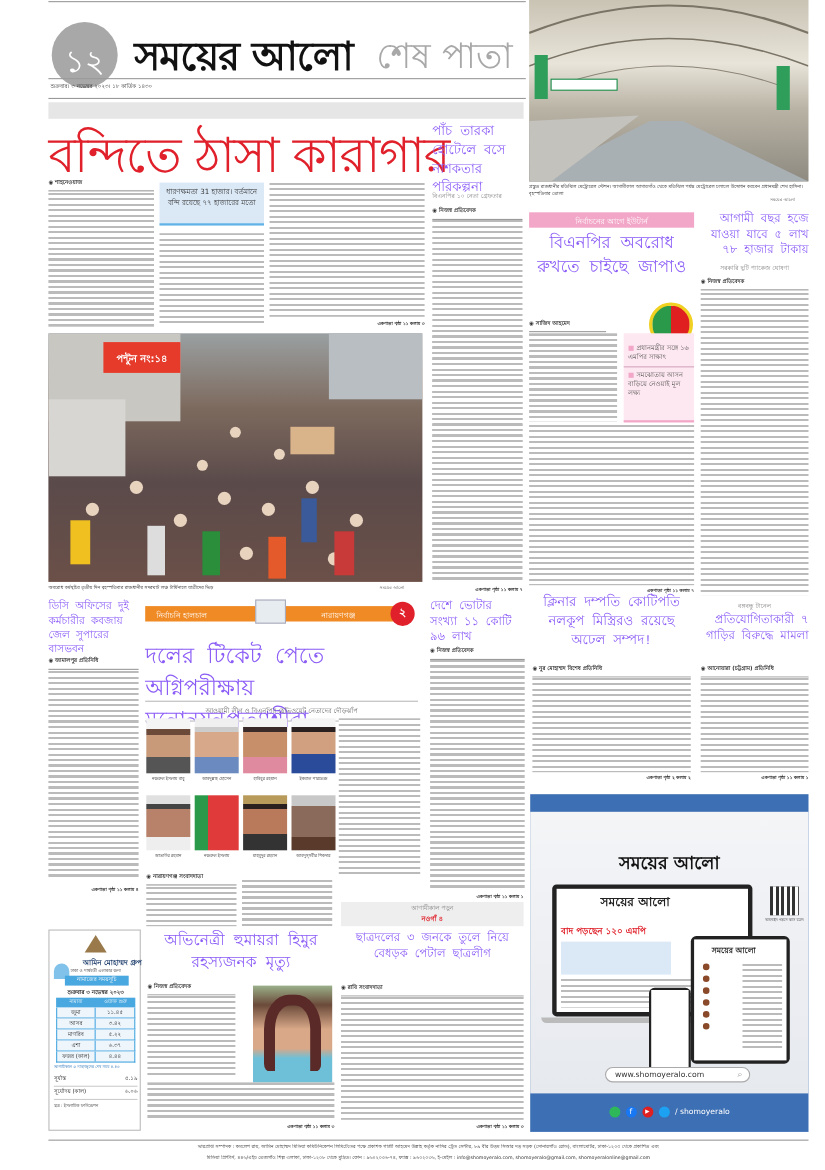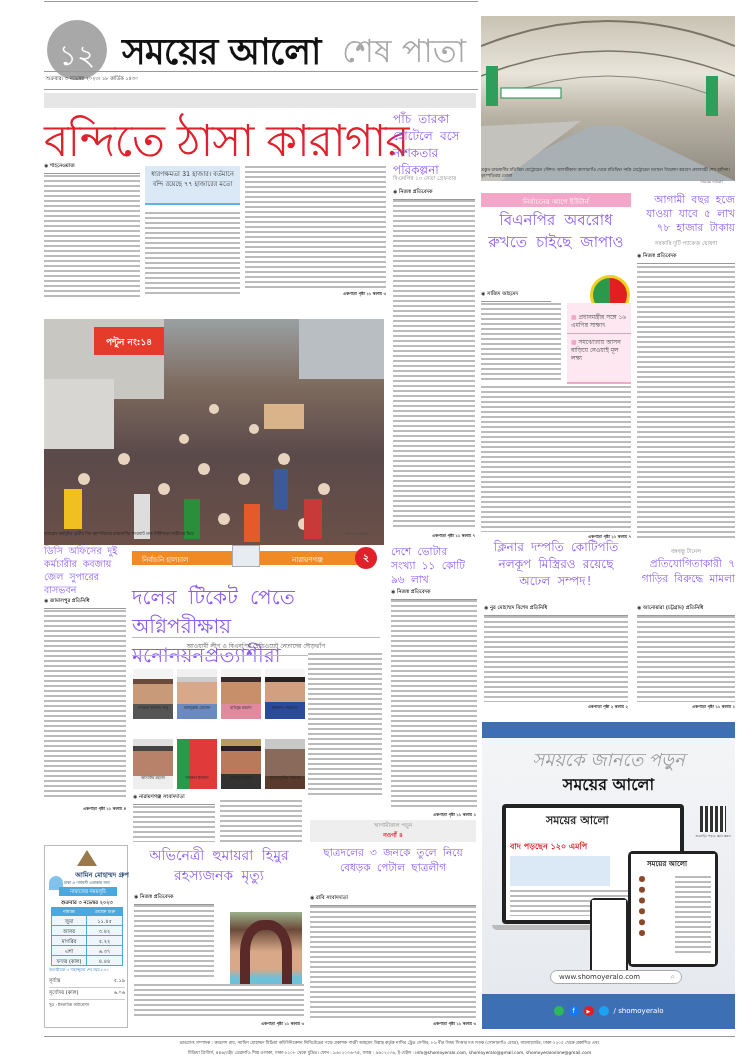--- a/index.html
+++ b/index.html
@@ -4,21 +4,21 @@
 <style>
 *{box-sizing:border-box;margin:0;padding:0;}
 body{width:750px;height:1064px;background:#fff;font-family:"DejaVu Sans",sans-serif;color:#222;position:relative;overflow:hidden;}
 .abs{position:absolute;}
 .txt{font-size:4px;line-height:6px;color:#555;text-align:justify;overflow:hidden;}
 .txtfill{background:repeating-linear-gradient(to bottom,#bbb 0,#bbb 2px,#fff 2px,#fff 5px);}
 .byline{font-size:5px;color:#333;font-weight:bold;}
 .rule{border-bottom:1px solid #999;}
 .hl{font-family:Liberation Mono, monospace;color:#8b5cf6;}
 .cont{font-size:4px;color:#222;text-align:right;font-weight:bold;}
-.photo{background:#888;overflow:hidden;margin-top:16px;}
+.photo{background:#888;overflow:hidden;}
 </style>
 </head>
 <body>
 
 <div class="abs" style="left:44px;top:0;width:434px;height:95px;">
   <div class="abs" style="left:0;top:1px;width:434px;border-top:1px solid #999;"></div>
   <div class="abs" style="left:3px;top:20px;width:60px;height:60px;border-radius:50%;background:#a8a8a8;"></div>
   <div class="abs" style="left:3px;top:34px;width:60px;text-align:center;color:#fff;font-size:28px;font-family:'DejaVu Serif',serif;">১২</div>
   <div class="abs" style="left:78px;top:24px;font-size:36px;font-weight:bold;color:#111;font-family:'DejaVu Sans',sans-serif;letter-spacing:-1px;">সময়ের আলো</div>
   <div class="abs" style="left:298px;top:26px;font-size:32px;color:#a8a8a8;font-family:'DejaVu Sans',sans-serif;">শেষ পাতা</div>
@@ -234,21 +234,20 @@
 <div class="abs txt txtfill" style="left:134px;top:984px;width:170px;height:35px;"></div>
 <div class="abs cont" style="left:134px;top:1021px;width:170px;">একপাতা পৃষ্ঠা ১১ কলাম ৩</div>
 
 <div class="abs hl" style="left:310px;top:846px;width:166px;font-size:10.5px;line-height:15px;text-align:center;">ছাত্রদলের ৩ জনকে তুলে নিয়ে বেধড়ক পেটাল ছাত্রলীগ</div>
 <div class="abs byline rule" style="left:310px;top:894px;width:166px;padding-bottom:3px;"><span>◉ </span><span>রাবি সংবাদদাতা</span></div>
 <div class="abs txt txtfill" style="left:310px;top:906px;width:166px;height:112px;"></div>
 <div class="abs cont" style="left:310px;top:1021px;width:166px;">একপাতা পৃষ্ঠা ১১ কলাম ৩</div>
 
 <div class="abs" style="left:482px;top:722px;width:253px;height:307px;background:#3d6fb4;">
   <div class="abs" style="left:0;top:16px;width:253px;height:256px;background:linear-gradient(180deg,#f4f5f7 0%,#e6e9ee 100%);">
-    <div class="abs" style="left:0;top:8px;width:253px;text-align:center;font-size:18px;color:#9a9a9a;font-style:italic;font-family:'DejaVu Serif',serif;">সময়কে জানতে পড়ুন</div>
     <div class="abs" style="left:0;top:34px;width:253px;text-align:center;font-size:16px;font-weight:bold;color:#111;">সময়ের আলো</div>
     <div class="abs" style="left:20px;top:66px;width:182px;height:120px;background:#222;border-radius:4px;padding:4px;">
       <div style="width:100%;height:100%;background:#fff;position:relative;">
         <div class="abs" style="left:40px;top:4px;font-size:11px;font-weight:bold;">সময়ের আলো</div>
         <div class="abs" style="left:4px;top:32px;font-size:8px;color:#e0202a;font-weight:bold;">বাদ পড়ছেন ১২০ এমপি</div>
         <div class="abs" style="left:4px;top:48px;width:100px;height:30px;background:#dbe9f7;"></div>
         <div class="abs txtfill" style="left:4px;top:82px;width:160px;height:26px;"></div>
       </div>
     </div>
     <div class="abs" style="left:10px;top:187px;width:202px;height:5px;background:#bbb;border-radius:0 0 6px 6px;"></div>

